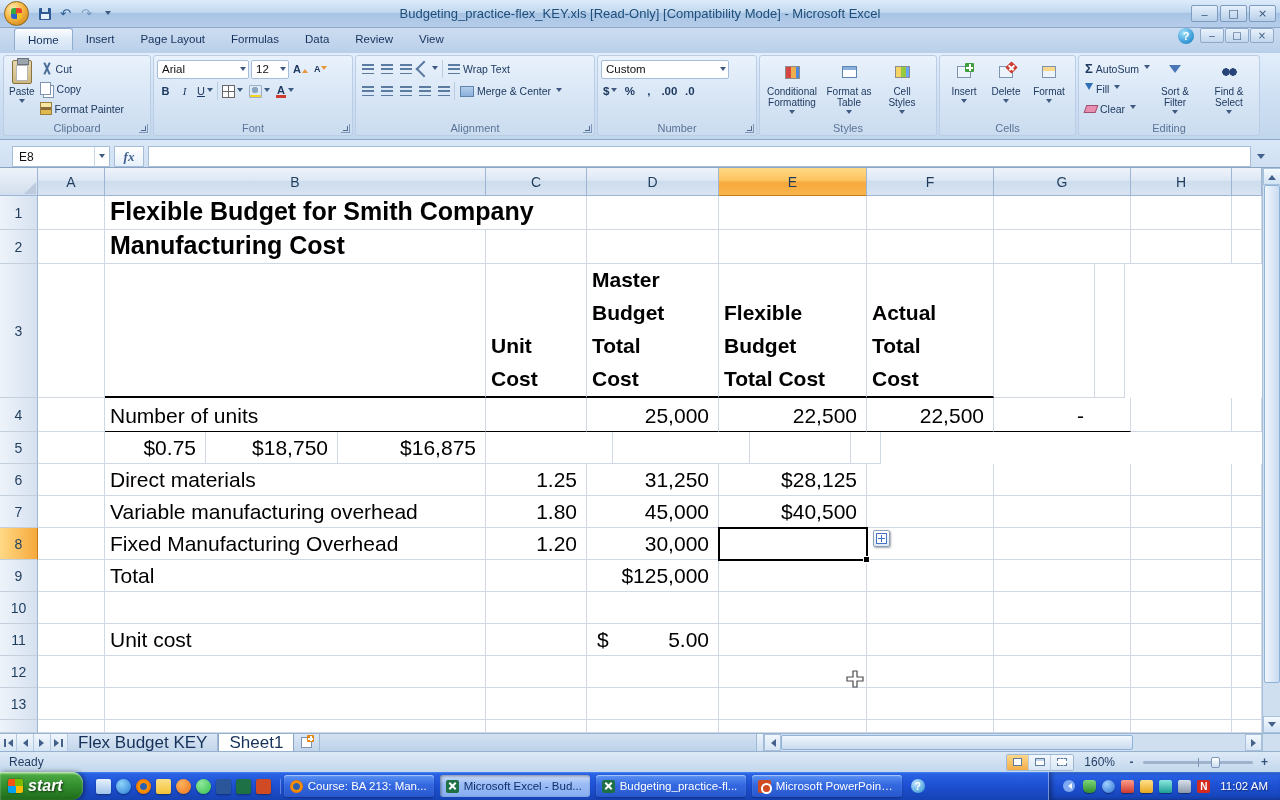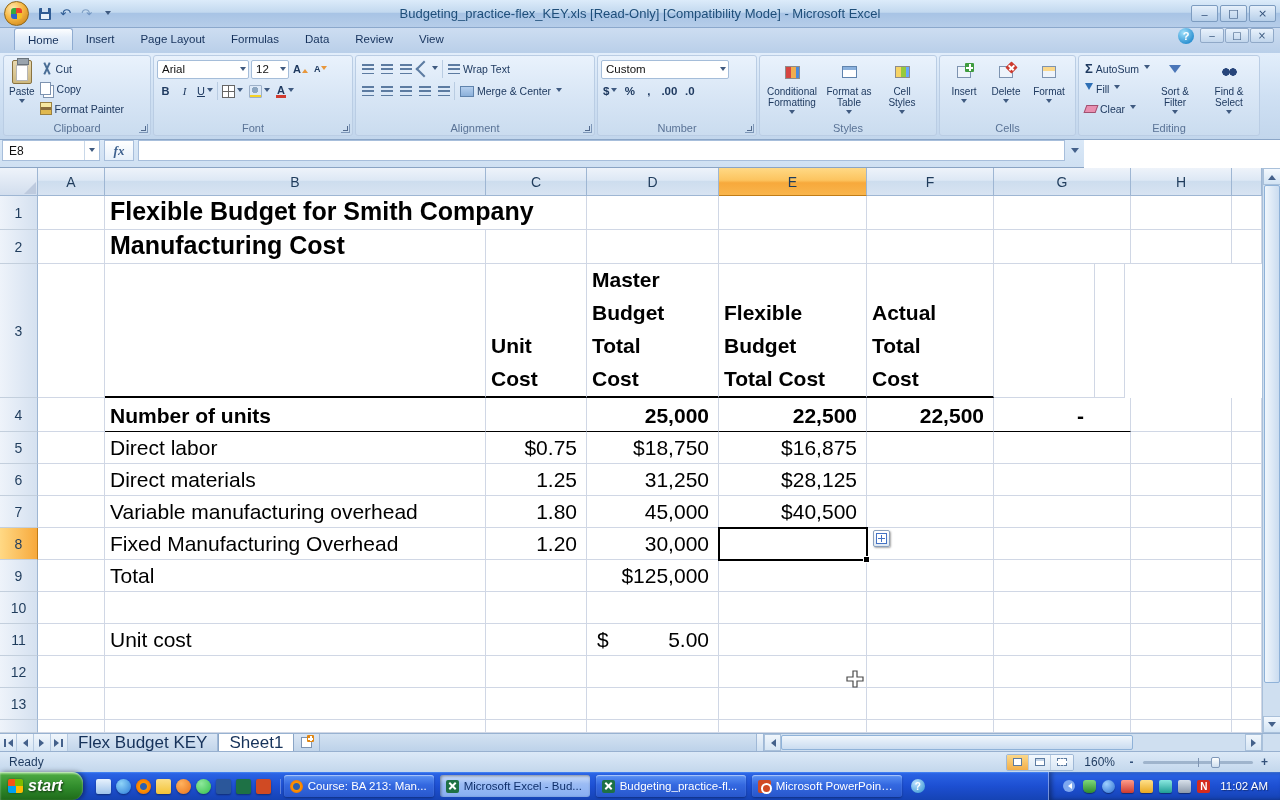--- a/index.html
+++ b/index.html
@@ -76,21 +76,21 @@
 .i-formatc{width:14px;height:12px;background:linear-gradient(#fbd88a 0 4px,#eef4fb 4px);border:1px solid #7d93b0}
 .i-sigma{font-size:13px;font-weight:bold;color:#1f3a60}
 .i-filld{width:0;height:0;border:4px solid transparent;border-top:7px solid #2e6fb5}
 .i-clear{width:12px;height:8px;background:#e88fb0;border:1px solid #a05070;transform:skewX(-20deg)}
 .i-sort{width:0;height:0;border:6px solid transparent;border-top:8px solid #4a76b8}
 .i-find{width:15px;height:10px;background:radial-gradient(circle at 4px 5px,#27457a 0 3.5px,transparent 4px),radial-gradient(circle at 11px 5px,#27457a 0 3.5px,transparent 4px)}
 .tinytri-up{width:0;height:0;border:3px solid transparent;border-bottom:4px solid #e8973c;margin-left:1px}
 .tinytri-dn{width:0;height:0;border:3px solid transparent;border-top:4px solid #e8973c;margin-left:1px}
 
 
-#formulabar{position:absolute;left:0;top:140px;width:1084px;height:28px;background:linear-gradient(#dae8f7,#cfe0f2);border-bottom:1px solid #8aa4c4;display:flex;align-items:flex-start;padding:0 2px}
+#formulabar{position:absolute;left:0;top:140px;width:1280px;height:28px;background:linear-gradient(#dae8f7,#cfe0f2);border-bottom:1px solid #8aa4c4;display:flex;align-items:flex-end;padding:0 12px}
 .namebox{width:98px;height:21px;background:#fff;border:1px solid #a7bedb;display:flex;align-items:center;padding-left:6px;font-size:12px;color:#111}
 .nb-dd{margin-left:auto;width:15px;height:100%;border-left:1px solid #c9d8e9;display:flex;align-items:center;justify-content:center}
 .fxbtn{width:30px;height:21px;margin-left:4px;border:1px solid #a7bedb;background:linear-gradient(#fff,#e6f0fa);display:flex;align-items:center;justify-content:center;font-style:italic;font-family:"Liberation Serif",serif;font-size:13px;color:#3e618e;font-weight:bold}
 .finput{flex:1;height:21px;background:#fff;border:1px solid #a7bedb;margin-left:4px}
 .fchev{width:15px;height:21px;display:flex;align-items:center;justify-content:center;margin-left:2px}
 
 
 #sheet{position:absolute;left:0;top:168px;width:1280px;height:565px;background:#fff;overflow:hidden}
 .grid{position:absolute;left:0;top:0;width:1262px}
 .hrow{display:flex;height:28px}
@@ -98,21 +98,21 @@
 .corner::after{content:"";position:absolute;right:1px;bottom:1px;width:0;height:0;border-left:12px solid transparent;border-bottom:12px solid #bdcade}
 .ch{background:linear-gradient(#eef3fa 0%,#dde8f5 45%,#cdddee 50%,#d8e4f2 100%);border-right:1px solid #9eb6d3;border-bottom:1px solid #9eb6d3;color:#1f3c5c;font-size:14px;display:flex;align-items:center;justify-content:center;flex:0 0 auto}
 .ch.sel{background:linear-gradient(#ffd985,#fcc45f 45%,#f7a93c 55%,#f9b54c);border-bottom:1px solid #c07c17}
 .srow{display:flex}
 .r34{height:34px}.r134{height:134px}.r32{height:32px}.r13{height:13px}
 .rh{width:38px;flex:0 0 auto;background:linear-gradient(90deg,#eef3fa,#d5e1f0);border-right:1px solid #9eb6d3;border-bottom:1px solid #c3cfdd;color:#1f3c5c;font-size:14px;display:flex;align-items:center;justify-content:center}
 .rh.sel{background:linear-gradient(90deg,#ffd985,#f7a93c);border-right:1px solid #c07c17}
 .cell{flex:0 0 auto;border-right:1px solid #d0d7e5;border-bottom:1px solid #d0d7e5;font-size:21px;color:#000;display:flex;align-items:flex-end;padding:0 0 3px 5px;white-space:nowrap;overflow:visible}
 .wa{width:67px}.wb{width:381px}.wbc{width:482px}.wc{width:101px}.wd{width:132px}.we{width:148px}.wf{width:127px}.wg{width:137px}.wh{width:101px}.wi{width:30px}
 .n{justify-content:flex-end;padding-right:9px;padding-left:0}
-.fb{font-weight:bold}
+.fb{font-weight:normal}
 .t{font-size:25px;font-weight:bold}
 .hc{font-weight:bold;white-space:pre-line;line-height:33px;padding-bottom:1px}
 .bb2{border-bottom:2px solid #000}
 .bb1{border-bottom:1px solid #000}
 .dash{padding-right:46px}
 .acct{justify-content:space-between;padding-right:9px;padding-left:10px}
 #selbox{position:absolute;left:718px;top:359px;width:150px;height:34px;border:2px solid #000;z-index:5}
 #selbox::after{content:"";position:absolute;right:-4px;bottom:-4px;width:5px;height:5px;background:#000;border:1px solid #fff}
 #smarttag{position:absolute;left:873px;top:362px;width:17px;height:17px;background:linear-gradient(#fff,#dfe8f2);border:1px solid #8aa0bd;border-radius:2px;box-shadow:1px 1px 2px rgba(0,0,0,.35);display:flex;align-items:center;justify-content:center;z-index:6}
 #smarttag::after{content:"";width:9px;height:9px;border:1px solid #4472c4;background:linear-gradient(#4472c4,#4472c4) center/7px 1px no-repeat,linear-gradient(#4472c4,#4472c4) center/1px 7px no-repeat,#fff}
@@ -589,21 +589,20 @@
       <div class="cell we bb1 n fb">22,500</div>
       <div class="cell wf bb1 n fb">22,500</div>
       <div class="cell wg bb1 n fb dash">-</div>
       <div class="cell wh"></div>
       <div class="cell wi"></div>
     </div>
 
     <div class="srow r32">
       <div class="rh">5</div>
       <div class="cell wa"></div>
-      <div class="cell wb">Direct labor</div>
       <div class="cell wc n">$0.75</div>
       <div class="cell wd n">$18,750</div>
       <div class="cell we n">$16,875</div>
       <div class="cell wf"></div>
       <div class="cell wg"></div>
       <div class="cell wh"></div>
       <div class="cell wi"></div>
     </div>
 
     <div class="srow r32">

